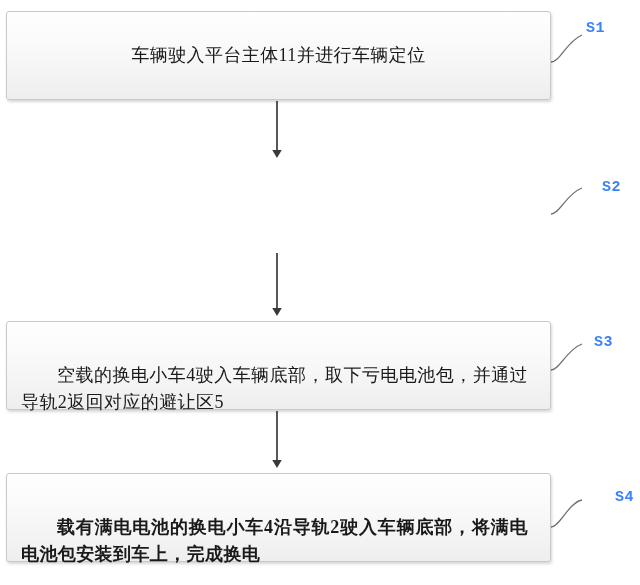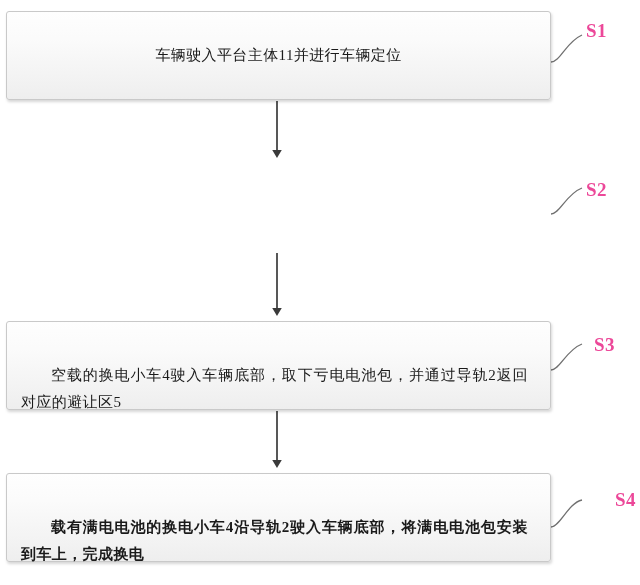--- a/index.html
+++ b/index.html
@@ -39,21 +39,21 @@
     display: flex;
     align-items: center;
     justify-content: center;
   }
 
   .step-text {
     display: block;
     width: 100%;
     padding: 0 22px;
     box-sizing: border-box;
-    font-size: 15px;
+    font-size: 18px;
     line-height: 27px;
     color: #1a1a1a;
     letter-spacing: 0.4px;
     white-space: pre-line;
   }
   .step-text.center {
     text-align: center;
   }
   .step-text.para {
     text-align: justify;
@@ -75,30 +75,30 @@
     left: 0;
     top: 0;
     width: 640px;
     height: 585px;
     pointer-events: none;
   }
 
   
   .step-label {
     position: absolute;
-    font-family: Liberation Serif, serif;
-    font-size: 19px;
+    font-family: Liberation Mono, monospace;
+    font-size: 15px;
     font-weight: 600;
-    color: #ec4899;
+    color: #3b82f6;
     letter-spacing: 0.5px;
     line-height: 1;
     white-space: nowrap;
   }
   #label-s1 { left: 586px; top: 21px; }
-  #label-s2 { left: 586px; top: 180px; }
+  #label-s2 { left: 602px; top: 180px; }
   #label-s3 { left: 586px; top: 335px; margin-left: 8px; }
   #label-s4 { left: 586px; top: 490px; margin-left: 29px; }
 </style>
 </head>
 <body>
 
 <div id="flow-root">
 
   <svg id="connectors" viewBox="0 0 640 585" width="640" height="585" xmlns="http://www.w3.org/2000/svg">
     <defs>

